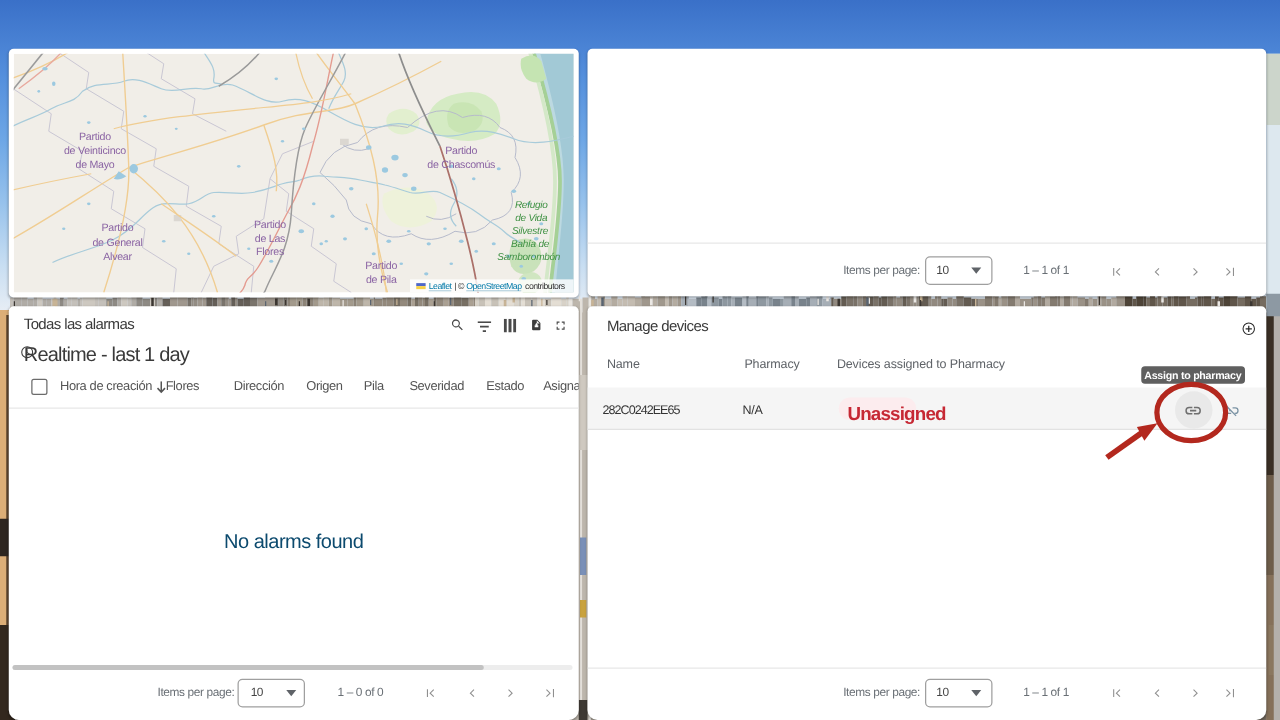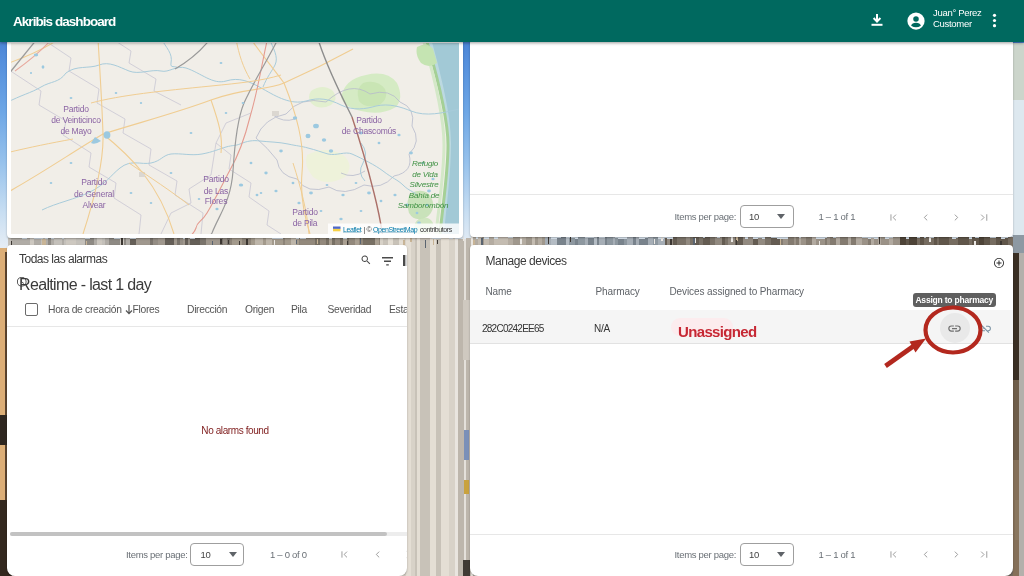--- a/index.html
+++ b/index.html
@@ -6,21 +6,21 @@
     font-family:"Liberation Sans", sans-serif;}
   #stage{position:relative;width:1024px;height:576px;background:#e8e2da;}
   .abs{position:absolute;}
   #bg{position:absolute;left:0;top:0;width:1024px;height:576px;}
   #appbar{position:absolute;left:0;top:0;width:1024px;height:42px;background:#00695f;
     box-shadow:0 1px 3px rgba(0,0,0,.4);z-index:50;color:#fff;}
   #appbar .title{position:absolute;left:13px;top:14px;font-size:13.5px;font-weight:bold;letter-spacing:-0.95px;}
   .card{position:absolute;background:#fff;border-radius:4px;box-shadow:0 1px 2px rgba(0,0,0,.3);overflow:hidden;}
   #mapcard{left:7px;top:39px;width:456px;height:199px;}
   #trcard{left:470px;top:39px;width:543px;height:198px;}
-  #blcard{left:7px;top:245px;width:400px;height:331px;border-radius:4px 4px 8px 8px;}
+  #blcard{left:7px;top:245px;width:456px;height:331px;border-radius:4px 4px 8px 8px;}
   #brcard{left:470px;top:245px;width:543px;height:331px;border-radius:4px 4px 8px 8px;}
   .divider{position:absolute;left:0;right:0;height:1px;background:#e7e7e7;}
   .pg{font-size:9.5px;letter-spacing:-0.3px;color:#696f75;white-space:nowrap;}
   .sel{position:absolute;width:54px;height:23px;border:1px solid #9f9f9f;border-radius:4px;box-sizing:border-box;}
   .car{position:absolute;width:0;height:0;border-left:4.5px solid transparent;border-right:4.5px solid transparent;border-top:5px solid #5f6368;}
   .nav{position:absolute;width:13px;height:13px;}
   svg{display:block}
 </style>
 </head>
 <body>
@@ -363,38 +363,20 @@
       <rect x="1013" y="43" width="11" height="57" fill="#ccd5cb"></rect>
       <rect x="1013" y="235" width="11" height="18" fill="#8d99a3"></rect>
       <rect x="463" y="560" width="7" height="16" fill="#3f3a34"></rect>
       <rect x="464" y="430" width="5" height="30" fill="#7a90b8"></rect>
       <rect x="464" y="480" width="5" height="14" fill="#c9a23e"></rect>
       <rect x="463" y="300" width="8" height="60" fill="#cfc9c0"></rect>
       <rect x="0" y="415" width="8" height="30" fill="#2e2620"></rect>
     </g>
   </svg>
 
-  <div id="appbar">
-    <div class="title">Akribis dashboard</div>
-    <svg class="abs" style="left:871px;top:14px" width="12" height="13" viewBox="0 0 12 13">
-      <path d="M6 0 v7 M2.6 4 L6 7.6 L9.4 4" stroke="#fff" stroke-width="2" fill="none"></path>
-      <rect x="0.5" y="9.8" width="11" height="2" fill="#fff"></rect>
-    </svg>
-    <svg class="abs" style="left:907px;top:12px" width="18" height="18" viewBox="0 0 24 24">
-      <circle cx="12" cy="12" r="11.5" fill="#fff"></circle>
-      <circle cx="12" cy="9.3" r="3.7" fill="#00695f"></circle>
-      <path d="M12 14.4c-3.3 0-6.1 1.6-6.5 3.8a11.5 11.5 0 0 0 13 0c-.4-2.2-3.2-3.8-6.5-3.8z" fill="#00695f"></path>
-    </svg>
-    <div class="abs" style="left:933px;top:8px;font-size:9.5px;line-height:10.5px;letter-spacing:-0.3px;">Juan° Perez<br>Customer</div>
-    <svg class="abs" style="left:991px;top:13px" width="7" height="15" viewBox="0 0 7 15">
-      <circle cx="3.5" cy="2.3" r="1.6" fill="#fff"></circle>
-        <circle cx="3.5" cy="7.5" r="1.6" fill="#fff"></circle>
-        <circle cx="3.5" cy="12.7" r="1.6" fill="#fff"></circle>
-    </svg>
-  </div>
 
   <div class="card" id="mapcard">
     <svg class="abs" style="left:4px;top:4px" width="448" height="191" viewBox="0 0 448 191">
       <rect width="448" height="191" fill="#f1eee8"></rect>
       <g id="mapinner">
 
       <path d="M416,-1 L448,-1 L448,191 L429,191 C432,160 437,130 437,102 C437,75 426,33 416,-1 Z" fill="#a2c9d6"></path>
       <path d="M416,-1 C426,33 437,75 437,102 C437,130 432,160 429,191 L433,191 C436,158 440,128 440,100 C440,72 430,32 421,-1 Z" fill="#bcd9e1"></path>
 
       <path d="M416,-1 C426,33 437,75 437,102 C437,130 432,160 429,191" fill="none" stroke="#a5d096" stroke-width="3"></path>
@@ -605,21 +587,21 @@
       <span class="abs" style="left:238px;">Origen</span>
       <span class="abs" style="left:284px;">Pila</span>
       <span class="abs" style="left:320.5px;">Severidad</span>
       <span class="abs" style="left:382px;">Estado</span>
       <span class="abs" style="left:427.5px;">Asignado</span>
     </div>
     <svg class="abs" style="left:118px;top:60px" width="8" height="10" viewBox="0 0 8 10">
         <path d="M4 0v8 M1 5.5 4 8.7 7 5.5" stroke="#555" stroke-width="1.2" fill="none"></path>
       </svg>
     <div class="divider" style="top:81px;"></div>
-    <div class="abs" style="left:0;width:456px;top:180px;text-align:center;font-size:10px;color:#7f1d1d;letter-spacing:-0.4px;">No alarms found</div>
+    <div class="abs" style="left:0;width:456px;top:180px;text-align:center;font-size:16px;color:#0c4a6e;letter-spacing:-0.4px;">No alarms found</div>
     <div class="abs" style="left:3px;top:287px;width:448px;height:4px;background:#ededed;border-radius:2px;"></div>
     <div class="abs" style="left:3px;top:287px;width:377px;height:4px;background:#c2c2c2;border-radius:2px;"></div>
     <div class="abs pg" style="left:119px;top:304px;">Items per page:</div>
     <div class="sel" style="left:183px;top:297.5px;"></div>
     <div class="abs pg" style="left:193.5px;top:304px;color:#444;">10</div>
     <i class="car abs" style="left:222px;top:306.5px;"></i>
     <div class="abs pg" style="left:263px;top:304px;">1 – 0 of 0</div>
     <svg class="nav" style="left:331px;top:303px;" viewBox="0 0 24 24">
         <path d="M7.3 6.2v11.6 M16.6 6.7 11.3 12l5.3 5.3" fill="none" stroke="#8f8f8f" stroke-width="1.6"></path>
       </svg>

